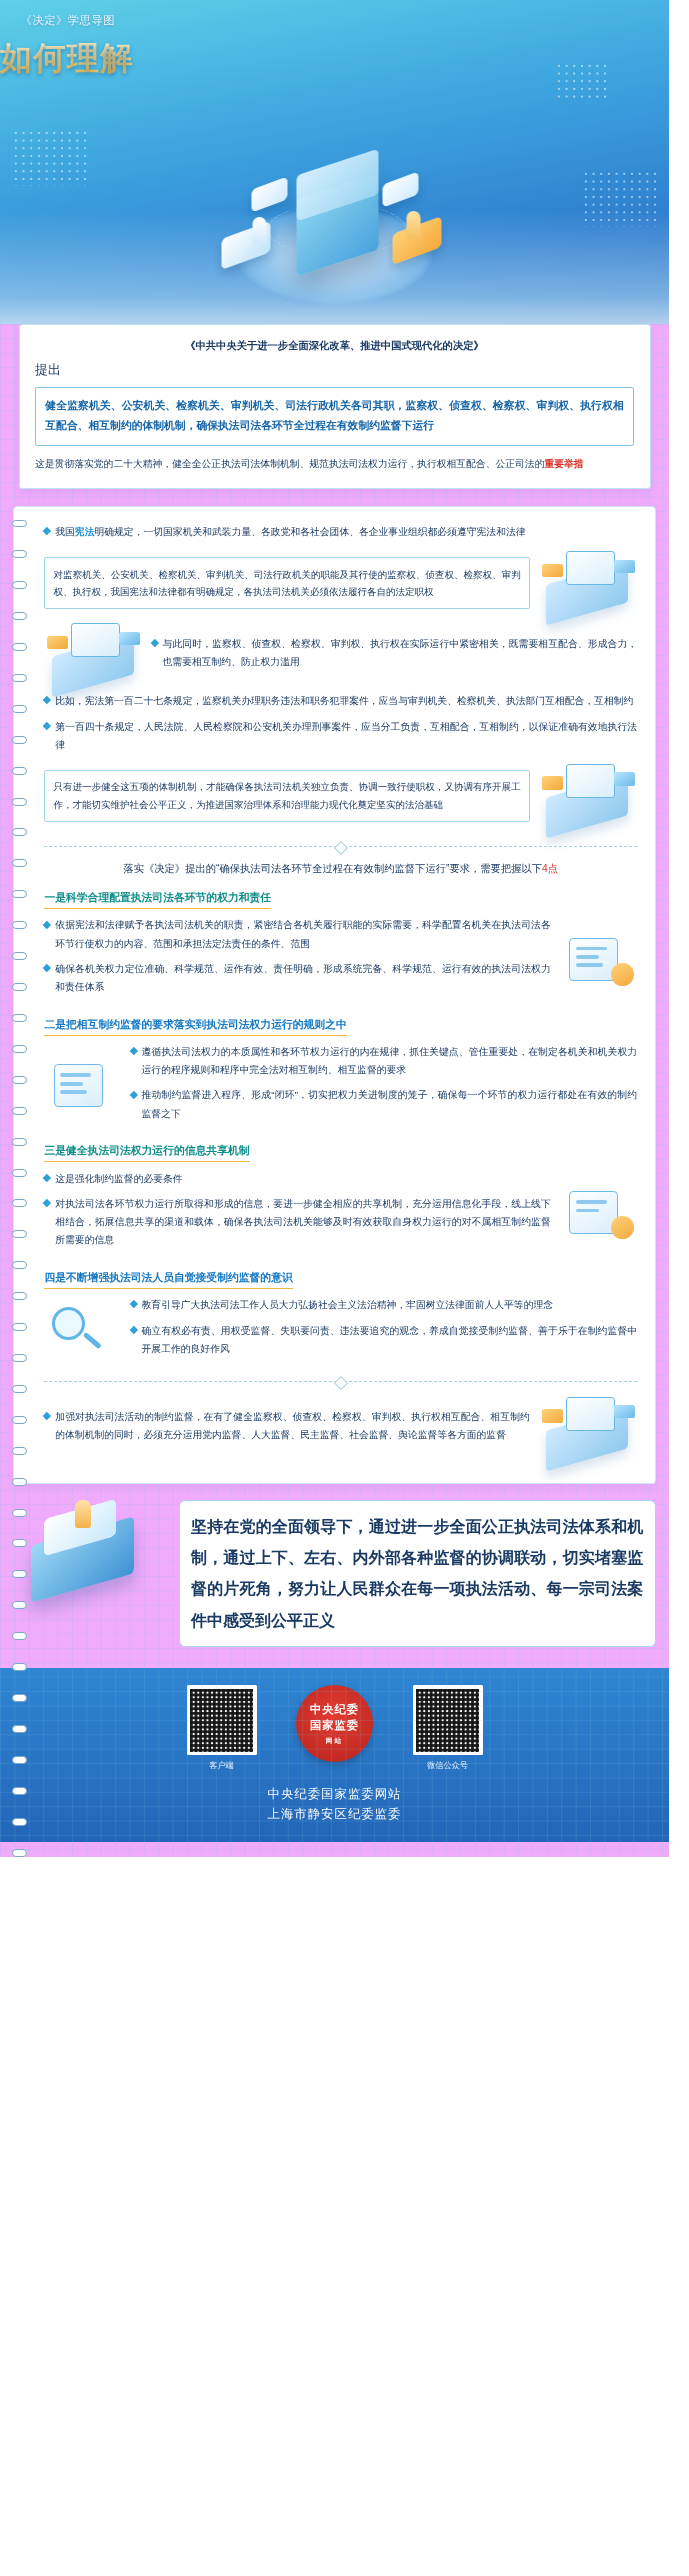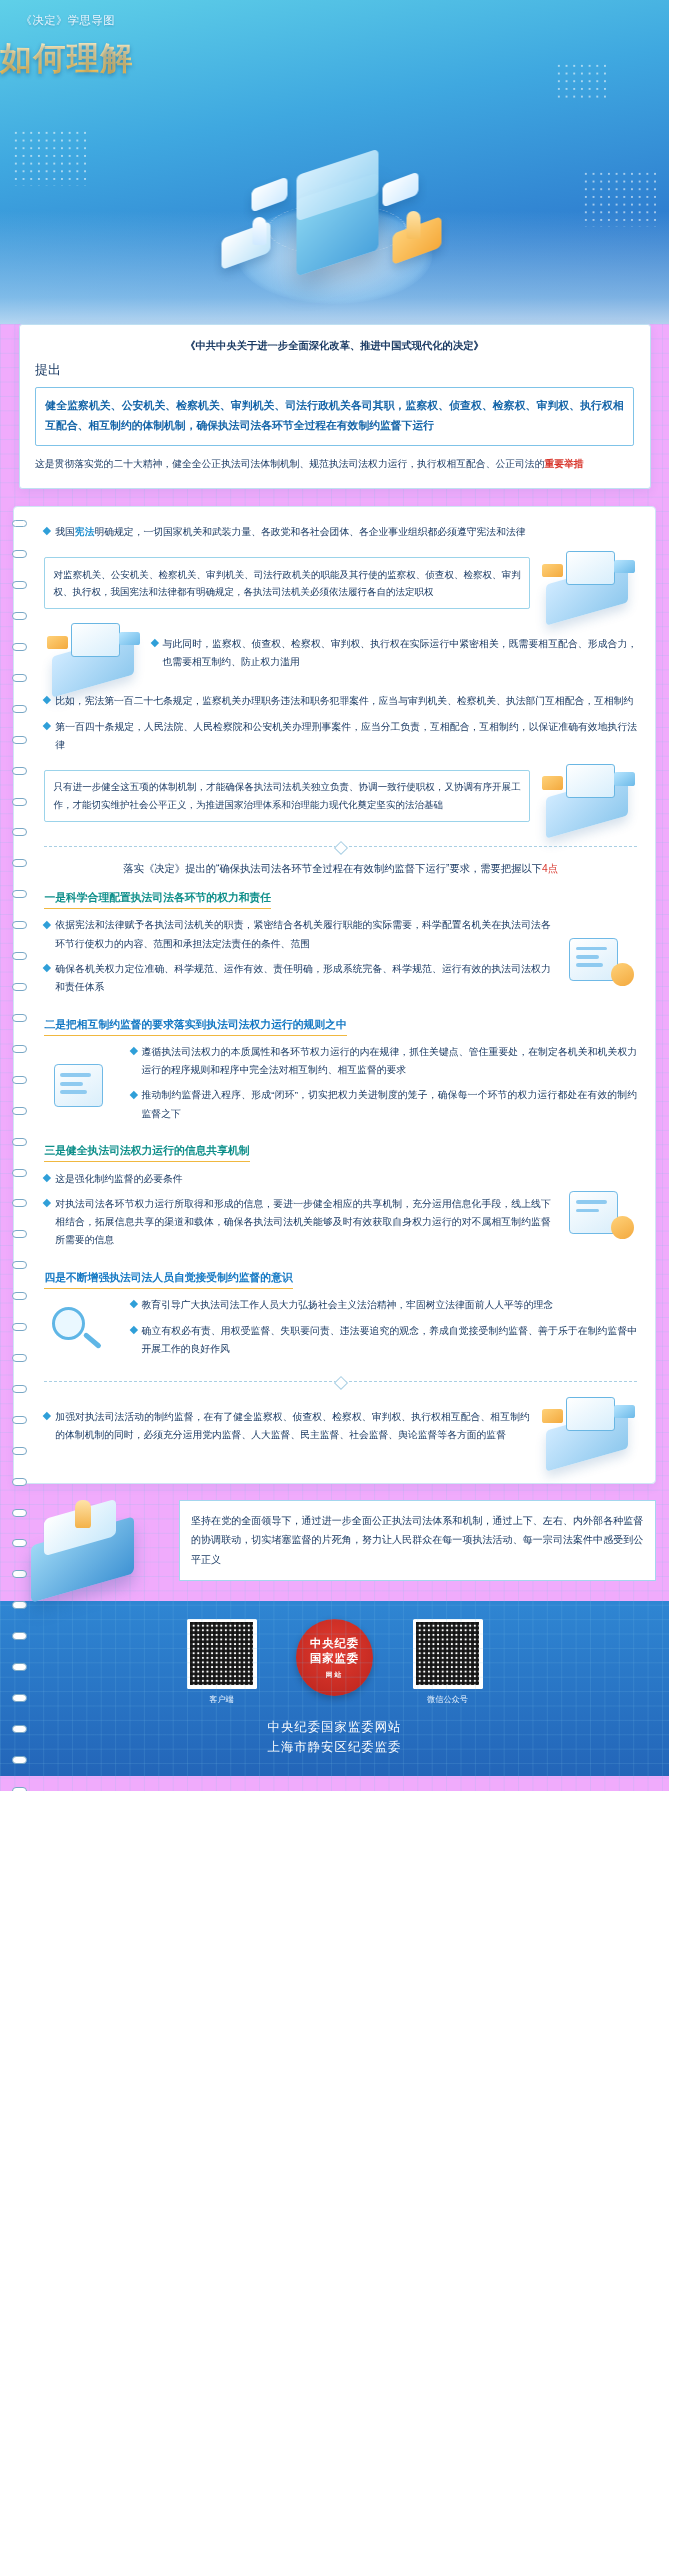--- a/index.html
+++ b/index.html
@@ -319,27 +319,28 @@
     transform: skewY(-16deg); border-radius: 5.2px;
   }
   .final-illus .ppl {
     position:absolute; left: 62px; top: 0px; width: 15.5px; height: 28px; border-radius: 7.2px 7.2px 3.1px 3.1px;
     background: linear-gradient(180deg,#ffe3a8,#f3b košik);
     background: linear-gradient(180deg,#ffe3a8,#f3b24a);
   }
   .final-text {
     flex: 1 1 auto;
     border: 1px solid #a4d6ee;
-    border-radius: 0;
+    border-radius: 6px;
     background: #ffffff;
     padding: 10.3px 11.3px;
-    font-size: 10px;
+    font-size: 16px;
     line-height: 1.95;
     text-align: justify;
     color: #1a3a63;
+    font-weight: bold;
   }
 
   
   .footer {
     margin-top: 20.6px;
     background: linear-gradient(180deg,#2f86d3 0%, #2365b8 100%);
     padding: 17.5px 0 17.5px 0;
     text-align: center;
     color: #ffffff;
   }

